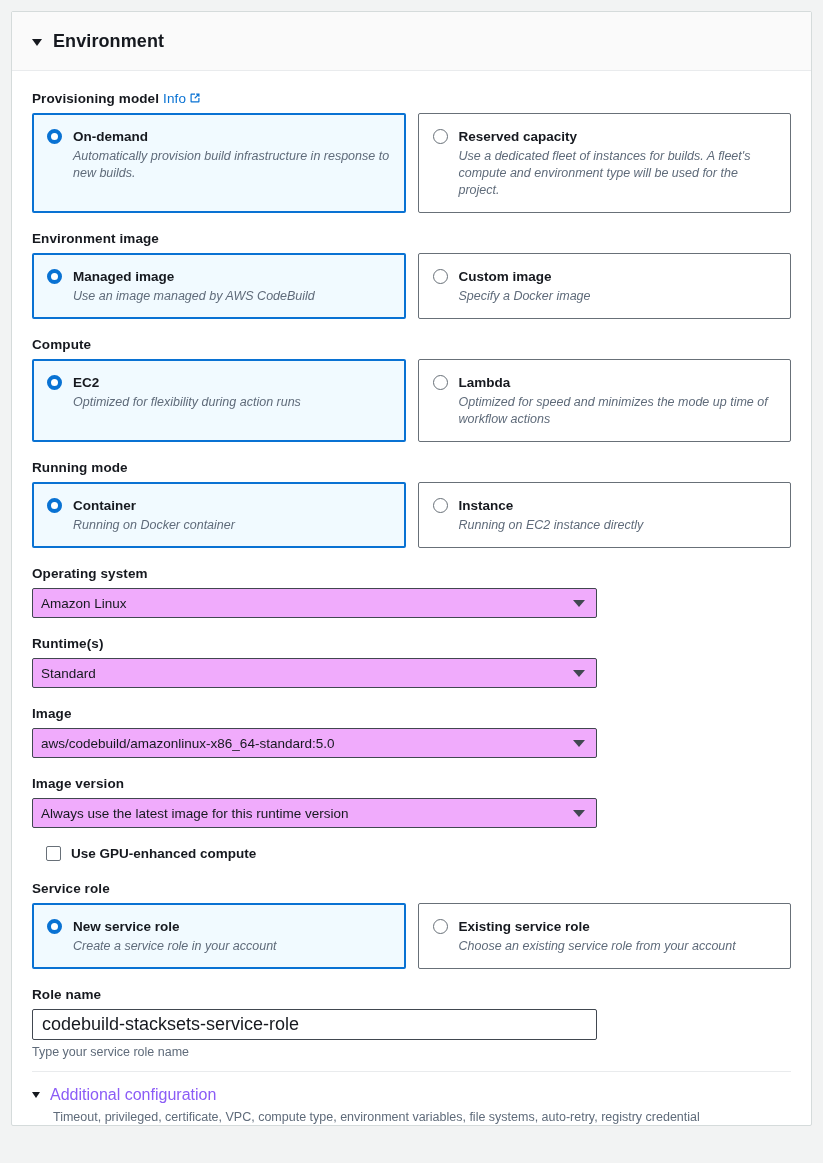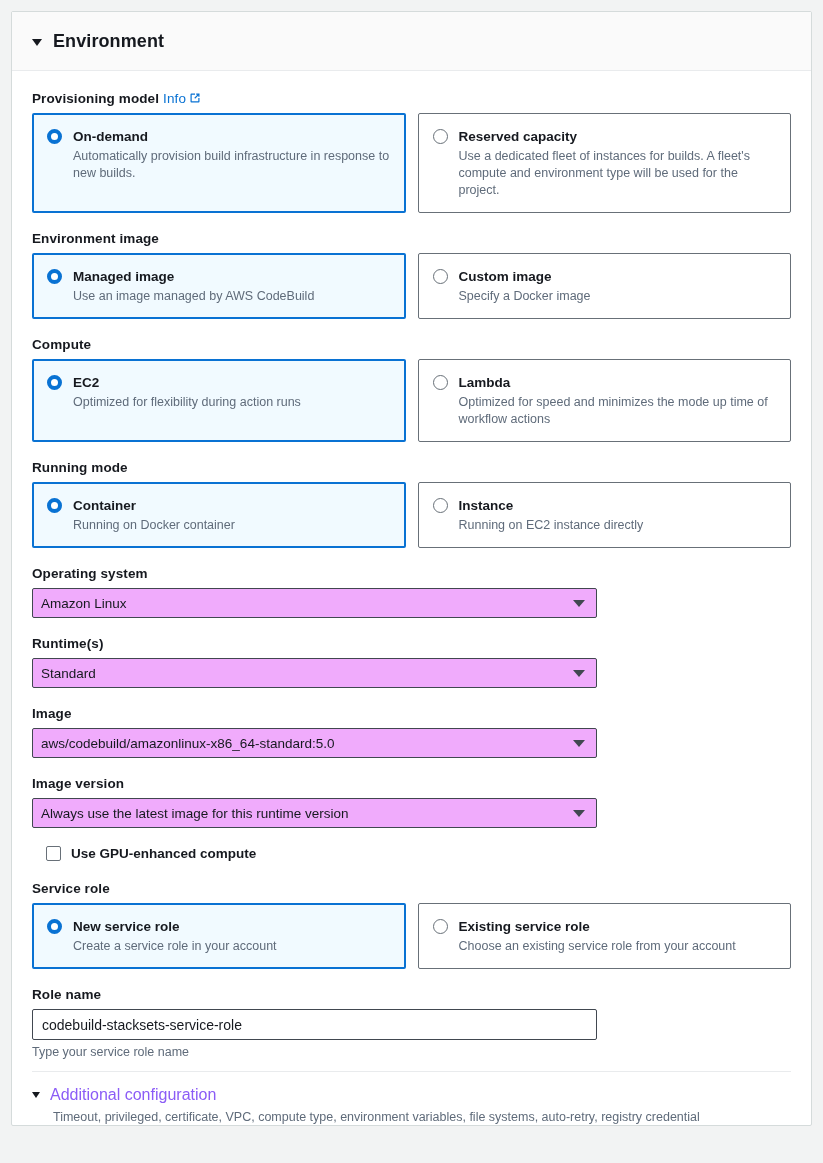--- a/index.html
+++ b/index.html
@@ -120,20 +120,21 @@
     font-size: 13.5px;
     font-weight: bold;
     color: #16191f;
     line-height: 17px;
   }
   .card-desc {
     font-size: 12.5px;
     color: #5f6b7a;
     line-height: 17px;
     margin-top: 3px;
+    font-style: italic;
   }
   .h-provision .card { min-height: 86px; }
   .h-envimage .card { min-height: 56px; }
   .h-compute  .card { min-height: 74px; }
   .h-running  .card { min-height: 56px; }
   .h-role     .card { min-height: 52px; }
 
   
   .select {
     position: relative;
@@ -168,21 +169,21 @@
 
   
   .text-input {
     width: 565px;
     height: 31px;
     border: 1px solid #414750;
     border-radius: 2px;
     background: #fff;
     box-sizing: border-box;
     font-family: "Liberation Sans", sans-serif;
-    font-size: 14px;
+    font-size: 18px;
     color: #16191f;
     padding: 8px 9px;
     outline: none;
   }
   .hint {
     font-size: 12.5px;
     color: #5f6b7a;
     margin-top: 5px;
   }
 

